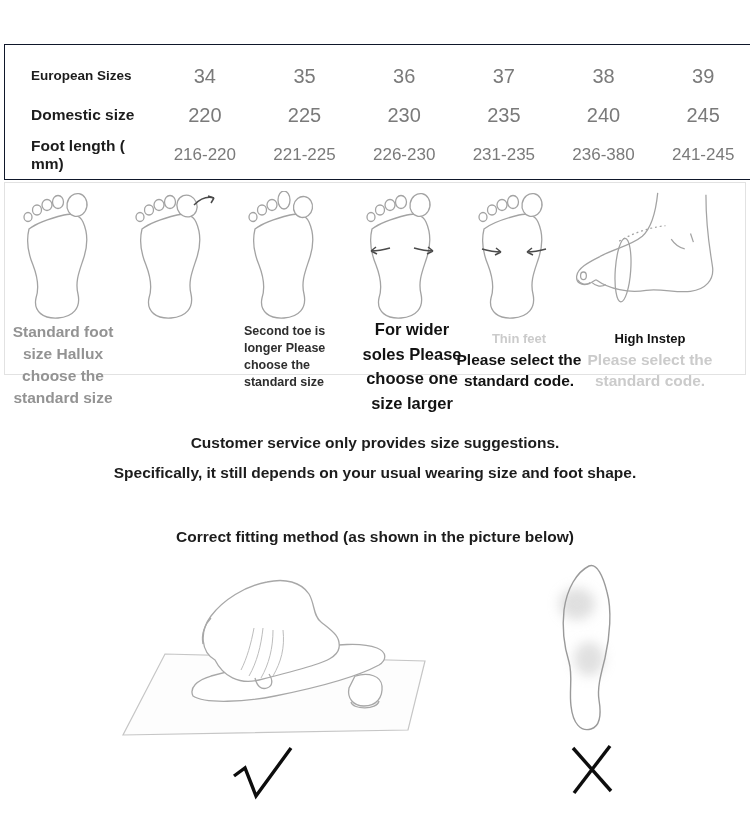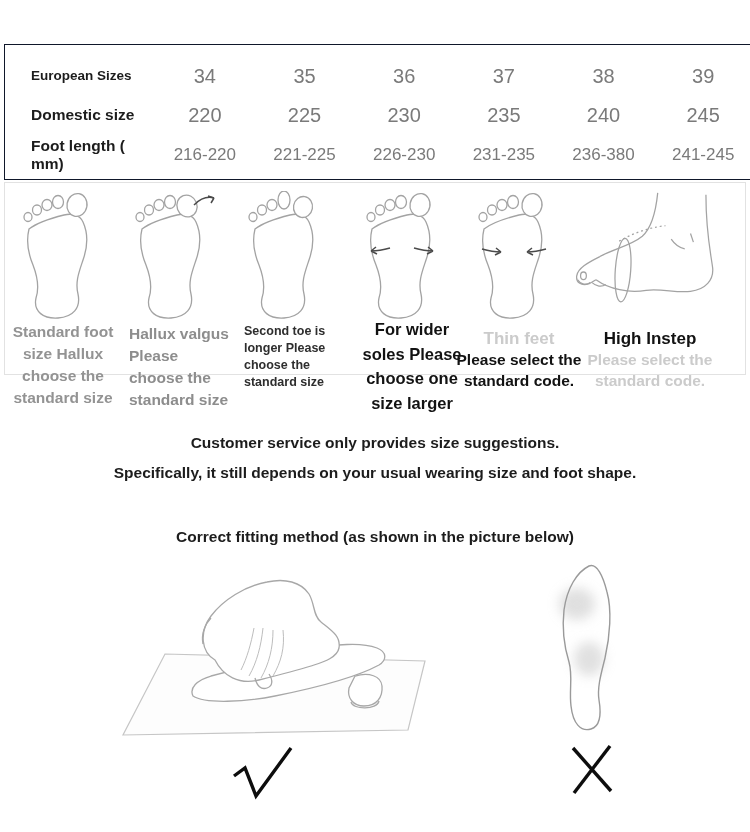--- a/index.html
+++ b/index.html
@@ -31,21 +31,21 @@
   .ln{stroke:#a3a3a3;fill:#fff;stroke-width:1.3;}
   .lnn{stroke:#a3a3a3;fill:none;stroke-width:1.3;}
   .arrow{stroke:#4a4a4a;fill:none;stroke-width:1.5;}
   .cap{position:absolute;font-weight:700;}
   .cap1{left:-2px;top:138px;width:120px;text-align:center;color:#939393;font-size:15.5px;line-height:22px;}
   .cap2{left:124px;top:140px;width:106px;text-align:left;color:#8d8d8d;font-size:15.5px;line-height:22px;}
   .cap3{left:239px;top:140px;width:95px;text-align:left;color:#2e2e2e;font-size:12.5px;line-height:17px;}
   .cap4{left:356px;top:134px;width:102px;text-align:center;color:#121212;font-size:16.5px;line-height:24.5px;}
   .cap5{left:444px;top:146px;width:140px;text-align:center;}
   .cap6{left:574px;top:146px;width:142px;text-align:center;}
-  .cap-title{display:block;font-size:17px;line-height:20px;font-weight:700;}
+  .cap-title{display:block;font-size:13px;line-height:20px;font-weight:700;}
   .cap-body{display:block;font-size:15.5px;line-height:21px;font-weight:700;}
   .t-light{color:#cbcbcb;} .t-dark{color:#121212;}
 
   
   .note{position:absolute;left:0;width:750px;text-align:center;font-weight:700;
         font-size:15.5px;color:#1c1c1c;}
   .note1{top:434px;} .note2{top:464px;} .note3{top:528px;}
 
   
   .fit-left{position:absolute;left:115px;top:558px;}
@@ -172,21 +172,20 @@
         <ellipse class="lnn" cx="11" cy="88" rx="3" ry="4"></ellipse>
         <path class="lnn" d="M24 92 C38 102 58 106 76 103 C92 101 108 106 122 104 C138 102 146 92 145 80 C143 64 138 44 138 4"></path>
         <path class="lnn" d="M102 50 C106 56 111 59 116 60"></path>
         <path class="lnn" d="M122 44 L125 53"></path>
         <ellipse class="lnn" cx="52" cy="82" rx="8" ry="33" transform="rotate(4 52 82)"></ellipse>
         <path class="lnn" stroke-dasharray="2 3" d="M48 52 C62 44 78 38 96 36"></path>
       </svg>
     </figure>
 
     <div class="cap cap1">Standard foot size Hallux choose the standard size</div>
-    <div class="cap cap2">Hallux valgus Please choose the standard size</div>
     <div class="cap cap3">Second toe is longer Please choose the standard size</div>
     <div class="cap cap4">For wider soles Please choose one size larger</div>
     <div class="cap cap5">
       <span class="cap-title t-light">Thin feet</span>
       <span class="cap-body t-dark">Please select the standard code.</span>
     </div>
     <div class="cap cap6">
       <span class="cap-title t-dark">High Instep</span>
       <span class="cap-body t-light">Please select the standard code.</span>
     </div>

